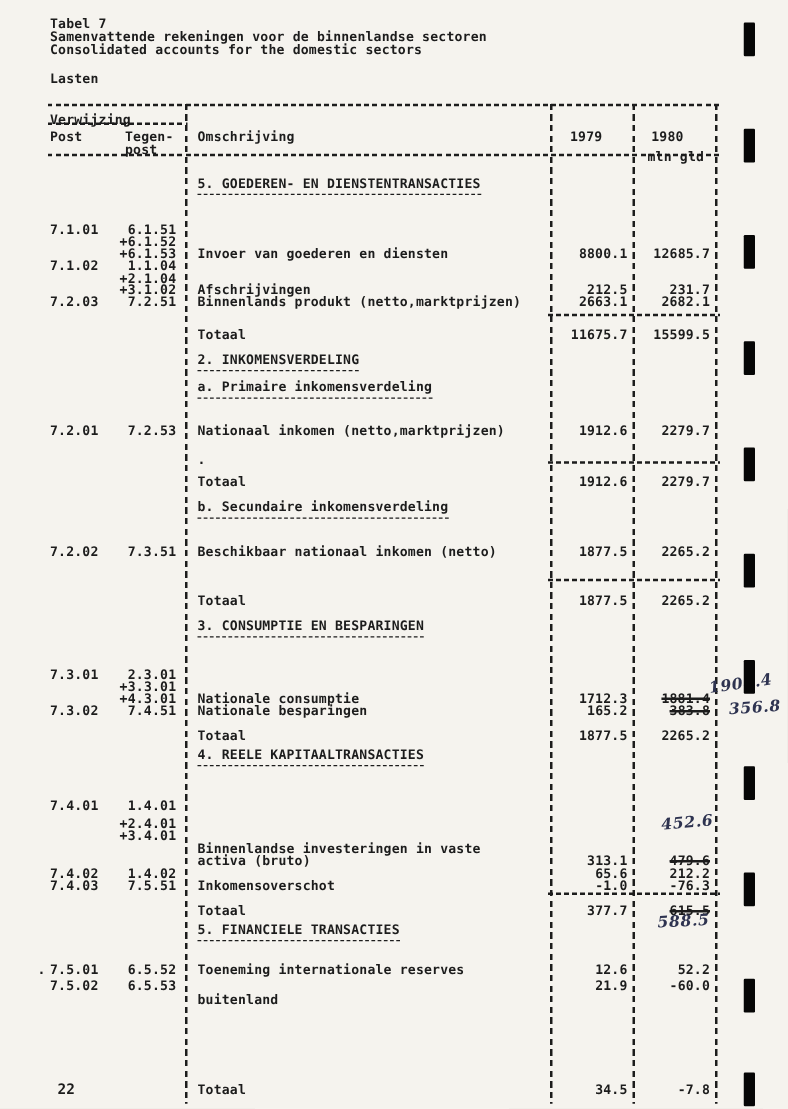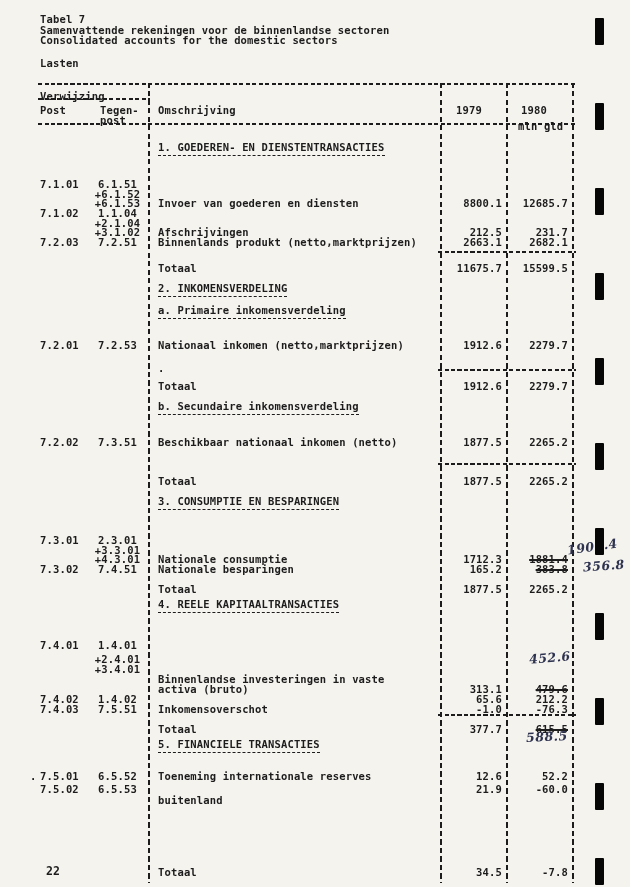--- a/index.html
+++ b/index.html
@@ -6,21 +6,21 @@
   html,body { width:630px; height:887px; background:#e9e7e2; }
   .page {
     position:relative; width:630px; height:887px; background:#f5f3ee;
     font-family:"DejaVu Sans Mono", monospace; font-weight:bold;
     color:#1c1c1c; font-size:10.5px; letter-spacing:0.15px; overflow:hidden;
   }
   .doc-title { position:absolute; left:40px; white-space:pre; }
   .line { position:absolute; left:0; width:100%; height:12px; }
   .cell { position:absolute; top:0; white-space:pre; }
   .post  { left:40px; }
-  .tegen { left:94px; width:47px; text-align:center; }
+  .tegen { left:94px; width:47px; text-align:right; }
   .tegen2{ left:100px; }
   .desc  { left:158px; }
   .sec   { border-bottom:1.5px dashed #1c1c1c; padding-bottom:2px; }
   .v79   { left:438px; width:64px; text-align:right; }
   .v80   { left:504px; width:64px; text-align:right; }
   .y79   { left:456px; }
   .y80   { left:521px; }
   .mln   { left:474px; }
   .edge  { left:30px; }
   .strike{ text-decoration:line-through; text-decoration-thickness:1.5px; }
@@ -68,21 +68,21 @@
         <span class="cell y80">1980</span>
       </div>
       <div class="line" style="top: 114px;">
         <span class="cell tegen2">post</span>
       </div>
       <div class="sep sep-full" style="top: 123px;"></div>
       <div class="line" style="top: 120px; margin-left: 44px;">
         <span class="cell mln">mln gld</span>
       </div>
       <div class="line" style="top: 141px;">
-        <span class="cell desc sec">1. GOEDEREN- EN DIENSTENTRANSACTIES</span>
+        <span class="cell desc sec">5. GOEDEREN- EN DIENSTENTRANSACTIES</span>
       </div>
       <div class="line" style="top: 178px;">
         <span class="cell post">7.1.01</span>
         <span class="cell tegen">6.1.51</span>
       </div>
       <div class="line" style="top: 188px;">
         <span class="cell tegen">+6.1.52</span>
       </div>
       <div class="line" style="top: 197px;">
         <span class="cell tegen">+6.1.53</span>

